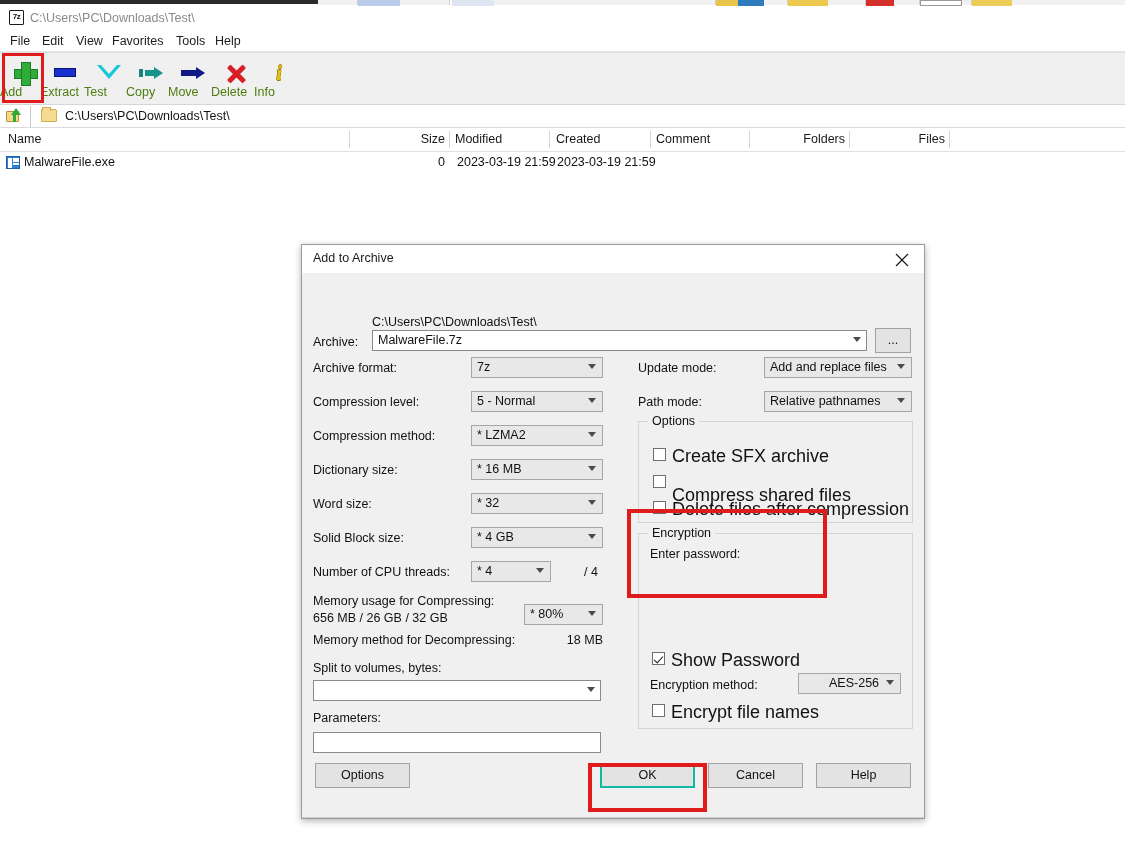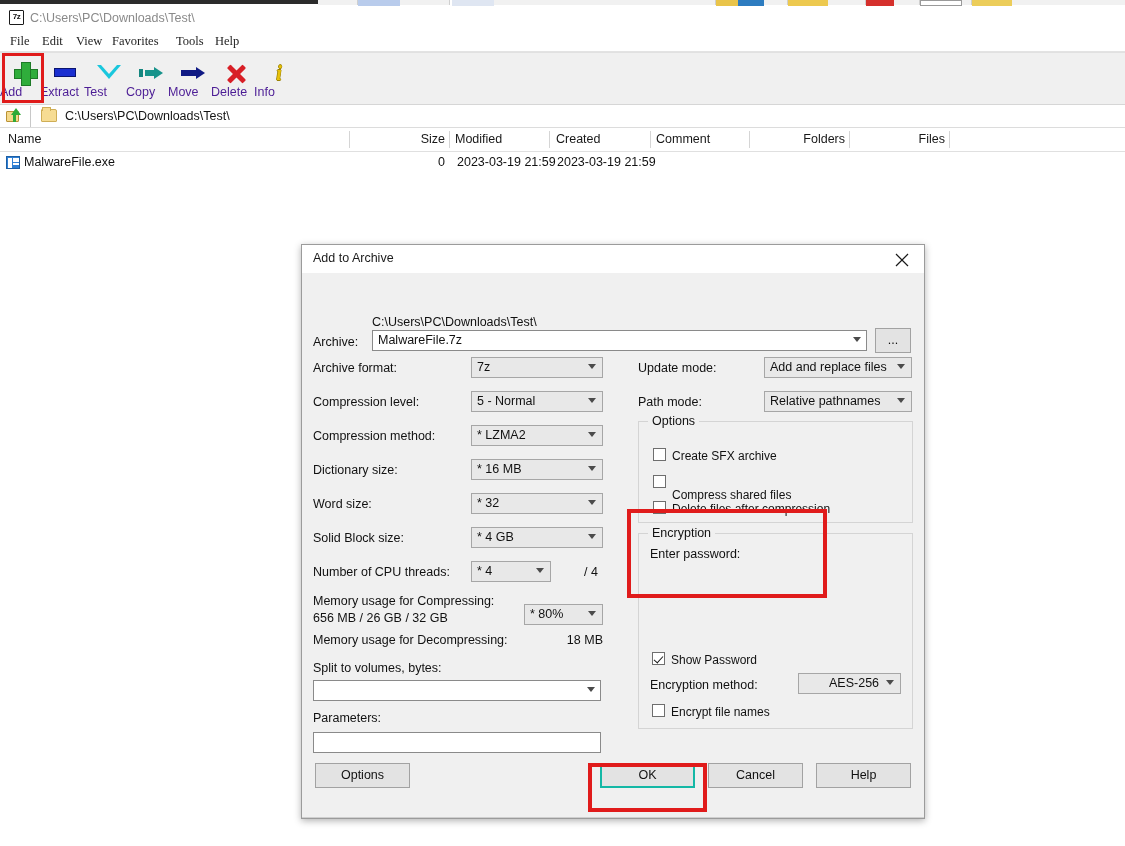--- a/index.html
+++ b/index.html
@@ -21,30 +21,30 @@
   .ts-tab { position:absolute; top:0; height:6px; }
 
   
   .titlebar { position:absolute; left:0; top:7px; width:1125px; height:24px; background:#ffffff; }
   .tb-icon { position:absolute; left:9px; top:3px; width:15px; height:15px;
              border:1.5px solid #1a1a1a; background:#ffffff; border-radius:1px;
              font-size:8px; font-weight:bold; line-height:12px; text-align:center; color:#111; letter-spacing:-0.5px;}
   .tb-text { position:absolute; left:30px; top:3px; font-size:12.5px; color:#8a8a8a; line-height:16px; }
 
   
-  .menubar { position:absolute; left:0; top:31px; width:972px; height:21px; background:#ffffff;font-family:Liberation Serif, serif; }
+  .menubar { position:absolute; left:0; top:31px; width:972px; height:21px; background:#ffffff; }
   .menu-item { position:absolute; top:2px; height:17px; line-height:17px; font-size:12.5px; color:#1d1d1d; padding:0 4px; cursor:default; }
   .menubar .sep-line { position:absolute; left:0; bottom:0; width:1125px; height:1px; background:#e3e3e3; }
 
   
   .toolbar { position:absolute; left:0; top:52px; width:1125px; height:53px; background:#f0f0f0;
              border-top:1px solid #e1e1e1; border-bottom:1px solid #d6d6d6; }
   .tbtn { position:absolute; top:1px; width:50px; height:50px; text-align:center; cursor:default; }
   .tbtn .glyph { position:relative; display:block; height:30px; margin-top:1px; }
-  .tbtn .lbl { display:block; font-size:12.5px; color:#4c1d95; line-height:14px; }
+  .tbtn .lbl { display:block; font-size:12.5px; color:#4d7c0f; line-height:14px; }
 
   
   .ico-add { position:absolute; left:50%; top:7px; transform:translateX(-50%); width:22px; height:22px; }
   .ico-add:before, .ico-add:after { content:""; position:absolute; background:#2fad3b; border:1px solid #1d7a26; }
   .ico-add:before { left:0; top:7px; width:22px; height:8px; }
   .ico-add:after  { left:7px; top:0; width:8px; height:22px; }
 
   .ico-extract { position:absolute; left:50%; top:13px; transform:translateX(-50%); width:22px; height:9px;
                  background:#1a2fd0; border:1.5px solid #0a1470; }
   .ico-test { position:absolute; left:50%; top:10px; transform:translateX(-50%); width:0;height:0;
@@ -125,21 +125,21 @@
   .textbox.combo-tb { background:#ffffff; }
   .btn-dots { position:absolute; background:#e3e3e3; border:1px solid #a2a2a2; font-size:12.5px;
               color:#111; text-align:center; cursor:default; }
 
   .group { position:absolute; border:1px solid #d4d4d4; }
   .group > .gtitle { position:absolute; top:-8px; left:9px; background:#f0f0f0; padding:0 4px; font-size:12.5px; color:#111; }
 
   .cbx { position:absolute; width:13px; height:13px; background:#ffffff; border:1px solid #6e6e6e; cursor:default; }
   .cbx.checked:after { content:""; position:absolute; left:3px; top:1px; width:4px; height:8px;
                        border:solid #1a1a1a; border-width:0 1.7px 1.7px 0; transform:rotate(42deg); }
-  .cbx-lbl { position:absolute; font-size:12px; color:#111; line-height:15px; }
+  .cbx-lbl { position:absolute; font-size:18px; color:#111; line-height:15px; }
 
   .btn { position:absolute; background:#e3e3e3; border:1px solid #a2a2a2; font-size:12.5px; color:#111;
          text-align:center; cursor:default; }
   .btn.focus { border:2px solid #14b8a6; }
 
   .redbox { position:absolute; border:4px solid #e01b1b; pointer-events:none; }
 
   .dlg-footer-line { position:absolute; left:0; bottom:0; width:622px; height:1px; background:#cfcfcf; }
 </style>
 </head>
@@ -349,21 +349,21 @@
       </div>
       <div class="lbl" style="left:282px; top:292px;">/ 4</div>
 
       <div class="lbl" style="left:11px; top:321px;">Memory usage for Compressing:</div>
       <div class="lbl" style="left:11px; top:338px;">656 MB / 26 GB / 32 GB</div>
       <div class="combo" style="left:222px; top:331px; width:79px;">
         <span class="star">*&nbsp;</span><span>80%</span>
         <i class="arrow arrow-dn"></i>
       </div>
 
-      <div class="lbl" style="left:11px; top:360px;">Memory usage for Decompressing:</div>
+      <div class="lbl" style="left:11px; top:360px;">Memory method for Decompressing:</div>
       <div class="lbl-r" style="left:200px; top:360px; width:101px;">18 MB</div>
 
       <div class="lbl" style="left:11px; top:388px;">Split to volumes, bytes:</div>
       <div class="textbox combo-tb" style="left:11px; top:407px; width:288px;"></div>
       <div style="position:absolute;left:285px;top:414px;">
         <i class="arrow-dn" style="display:block;width:0;height:0;"></i>
       </div>
 
       <div class="lbl" style="left:11px; top:438px;">Parameters:</div>
       <div class="textbox" style="left:11px; top:459px; width:288px;"></div>

